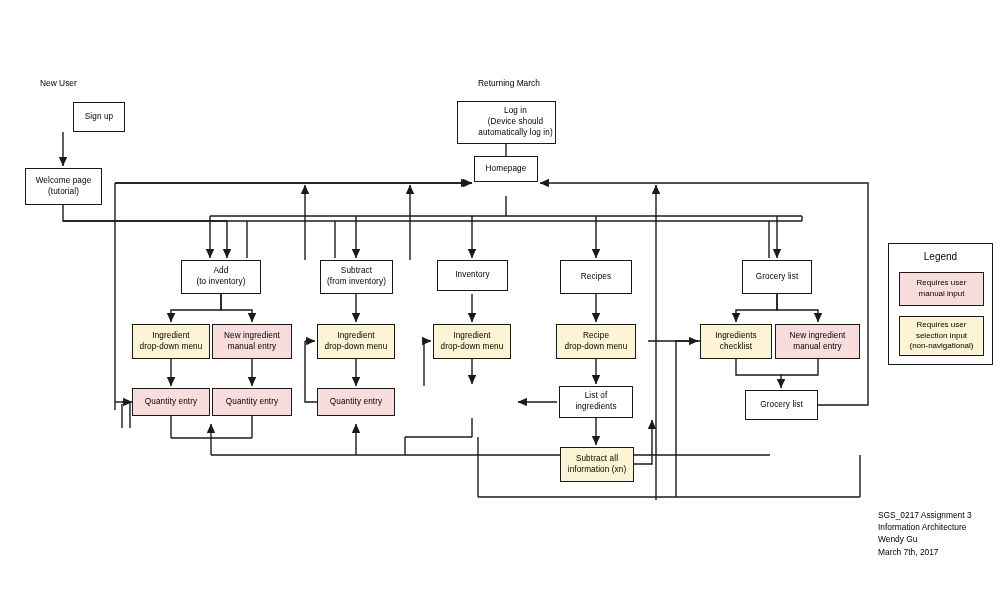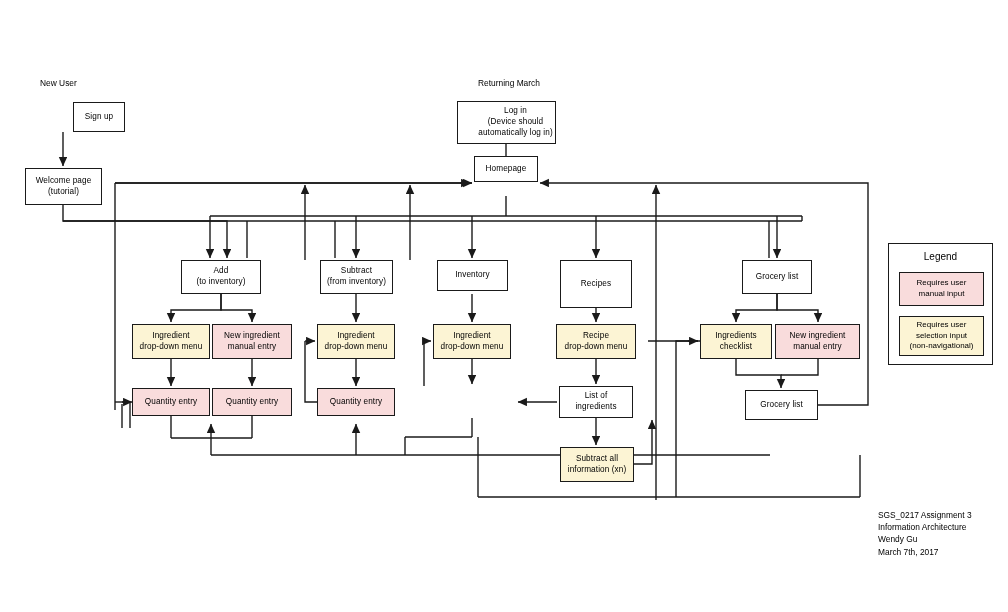--- a/index.html
+++ b/index.html
@@ -156,21 +156,21 @@
       <span style="white-space:pre-line">Subtract
 (from inventory)</span>
     </div>
   <div class="node" style="left:181px;top:260px;width:80px;height:34px;">
       <span style="white-space:pre-line">Add
 (to inventory)</span>
     </div>
   <div class="node" style="left:437px;top:260px;width:71px;height:31px;">
       <span>Inventory</span>
     </div>
-  <div class="node" style="left:560px;top:260px;width:72px;height:48px;">
+  <div class="node" style="left:560px;top:260px;width:72px;height:34px;">
       <span>Recipes</span>
     </div>
   <div class="node" style="left:742px;top:260px;width:70px;height:34px;">
       <span>Grocery list</span>
     </div>
 
   <div class="node cream" style="left:132px;top:324px;width:78px;height:35px;">
       <span style="white-space:pre-line">Ingredient
 drop-down menu</span>
     </div>

